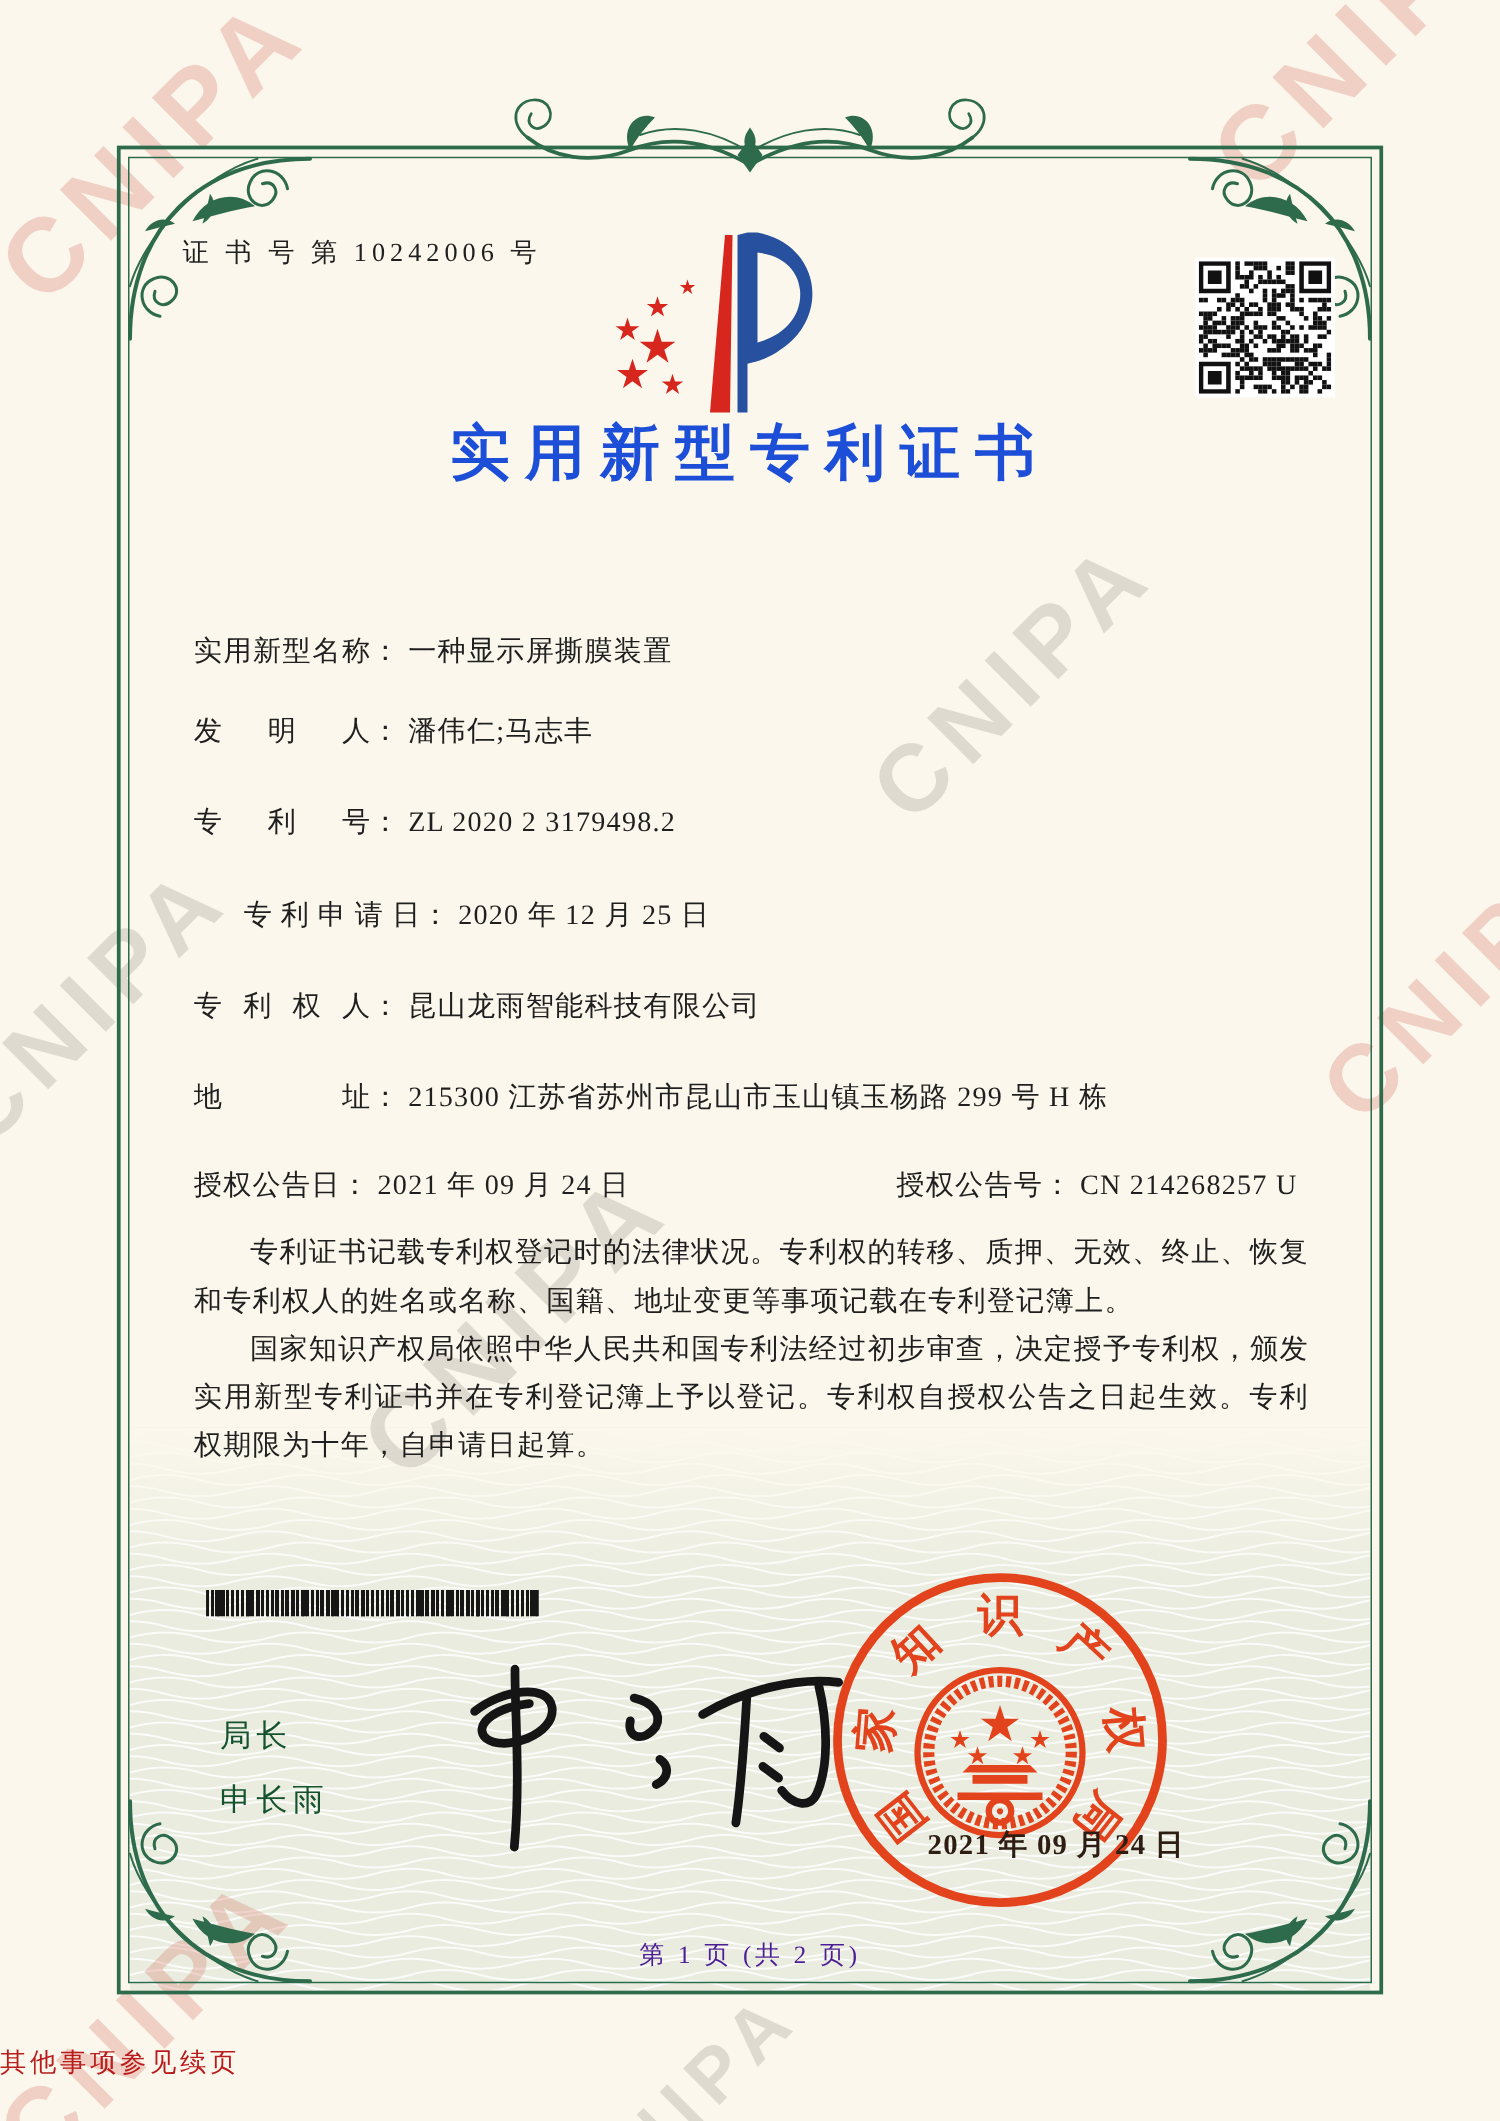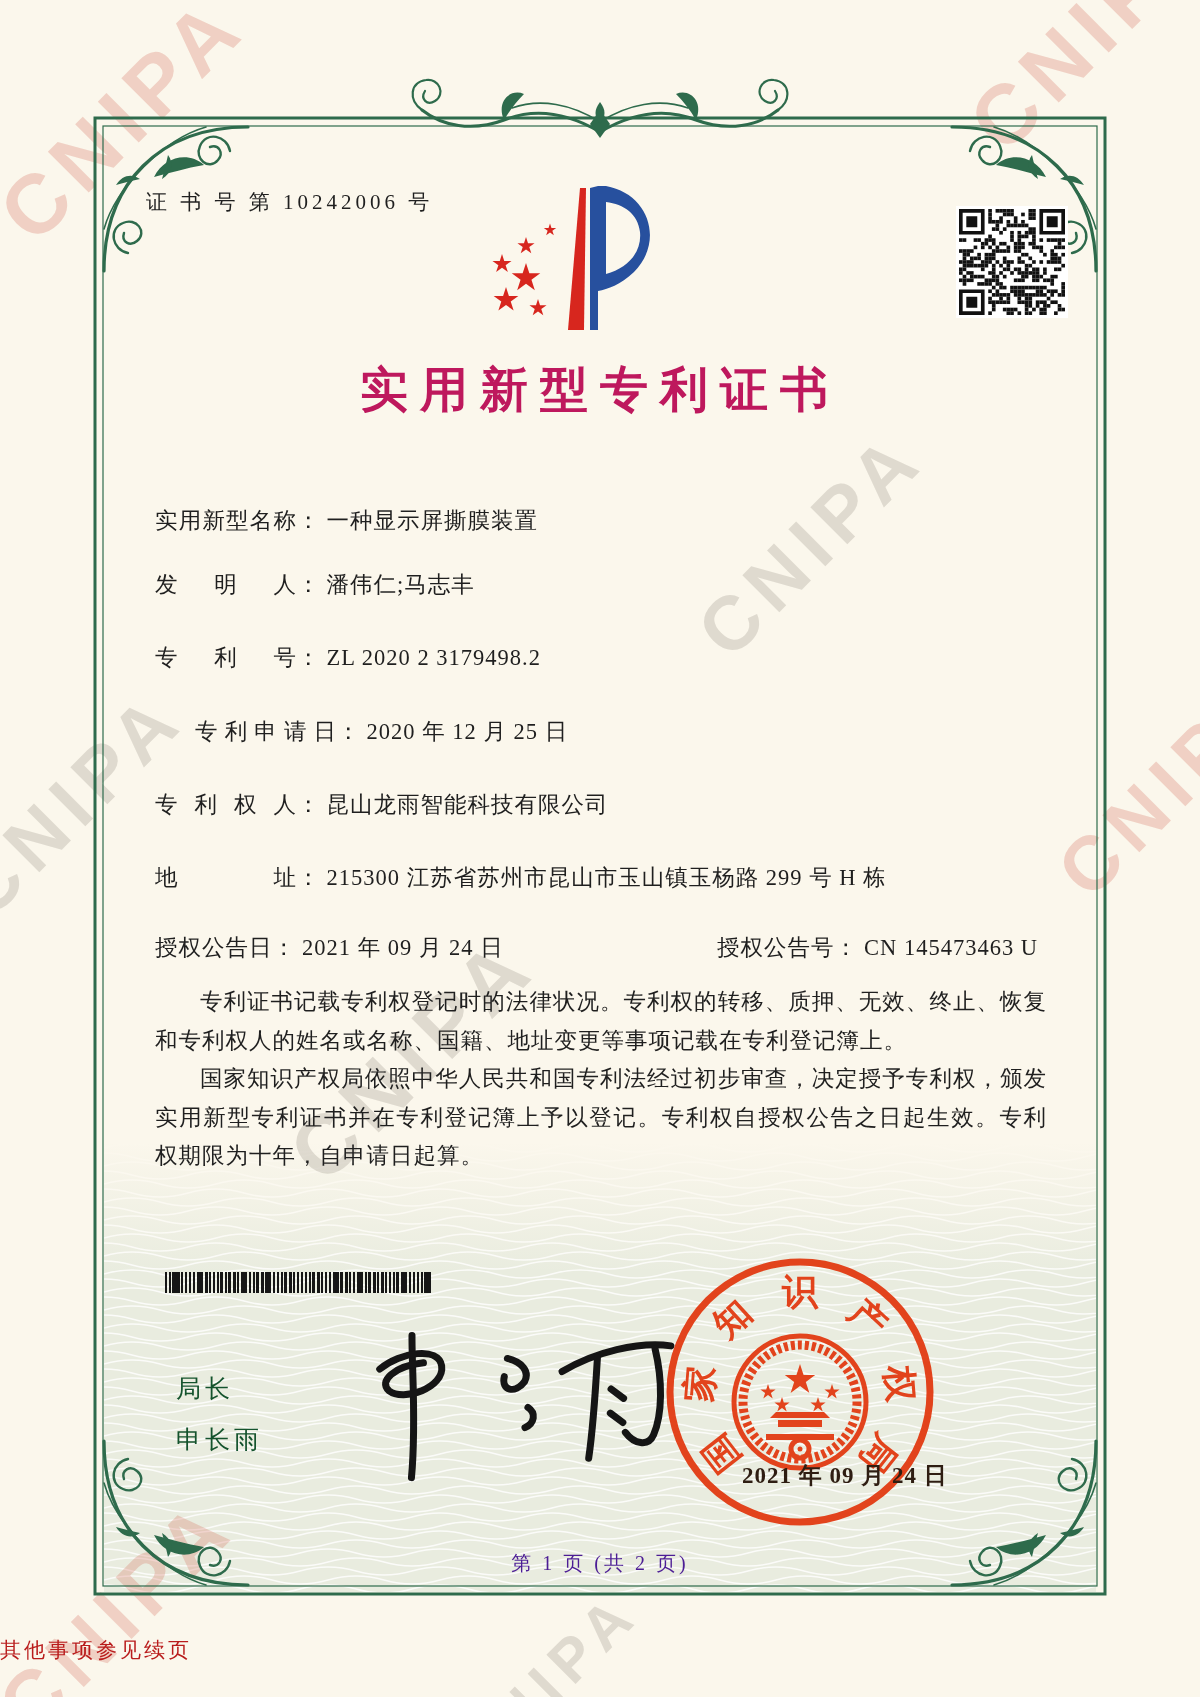--- a/index.html
+++ b/index.html
@@ -27,21 +27,21 @@
   .waveband .fade{
     position:absolute;left:0;top:0;right:0;height:130px;
     background:linear-gradient(#fbf7ec,rgba(251,247,236,0));
   }
   
   .certno{position:absolute;left:146px;top:188px;font-size:21px;letter-spacing:4px;z-index:3;}
   .logo{position:absolute;left:468px;top:168px;z-index:3;}
   .qr{position:absolute;left:956px;top:206px;width:106px;height:106px;background:#fff;z-index:3;padding:3px;}
   .title{
     position:absolute;left:0;top:330px;width:100%;text-align:center;
-    font-size:48px;font-weight:bold;letter-spacing:12px;z-index:3;color:#be185d;margin-top:28px;
+    font-size:48px;font-weight:bold;letter-spacing:12px;z-index:3;color:#1d4ed8;
   }
   
   .field{position:absolute;left:155px;font-size:22.5px;letter-spacing:1px;z-index:3;white-space:nowrap;}
   .flabel{display:inline-block;width:142px;text-align:justify;text-align-last:justify;vertical-align:top;}
   .fvalue{margin-left:6px;}
   .grant2{position:absolute;left:562px;top:0;}
   
   .paras{position:absolute;left:155px;top:983px;width:892px;z-index:3;}
   .paras p{
     margin:0;font-size:22.5px;line-height:38.5px;text-align:justify;
@@ -536,21 +536,21 @@
 </div>
 <div class="field" style="top:789px;">
   <span class="flabel">专 利 权 人</span><span>：</span><span class="fvalue">昆山龙雨智能科技有限公司</span>
 </div>
 <div class="field" style="top:862px;">
   <span class="flabel">地 址</span><span>：</span><span class="fvalue">215300 江苏省苏州市昆山市玉山镇玉杨路 299 号 H 栋</span>
 </div>
 <div class="field" style="top:932px;width:892px;">
   <span>授权公告日</span><span>：</span><span class="fvalue">2021 年 09 月 24 日</span>
   <span class="grant2">
-    <span>授权公告号</span><span>：</span><span class="fvalue">CN 145473463 U</span>
+    <span>授权公告号</span><span>：</span><span class="fvalue">CN 214268257 U</span>
   </span>
 </div>
 
 <div class="paras">
   <p>专利证书记载专利权登记时的法律状况。专利权的转移、质押、无效、终止、恢复和专利权人的姓名或名称、国籍、地址变更等事项记载在专利登记簿上。</p>
   <p>国家知识产权局依照中华人民共和国专利法经过初步审查，决定授予专利权，颁发实用新型专利证书并在专利登记簿上予以登记。专利权自授权公告之日起生效。专利权期限为十年，自申请日起算。</p>
 </div>
 
 <div class="barcode"></div>
 

